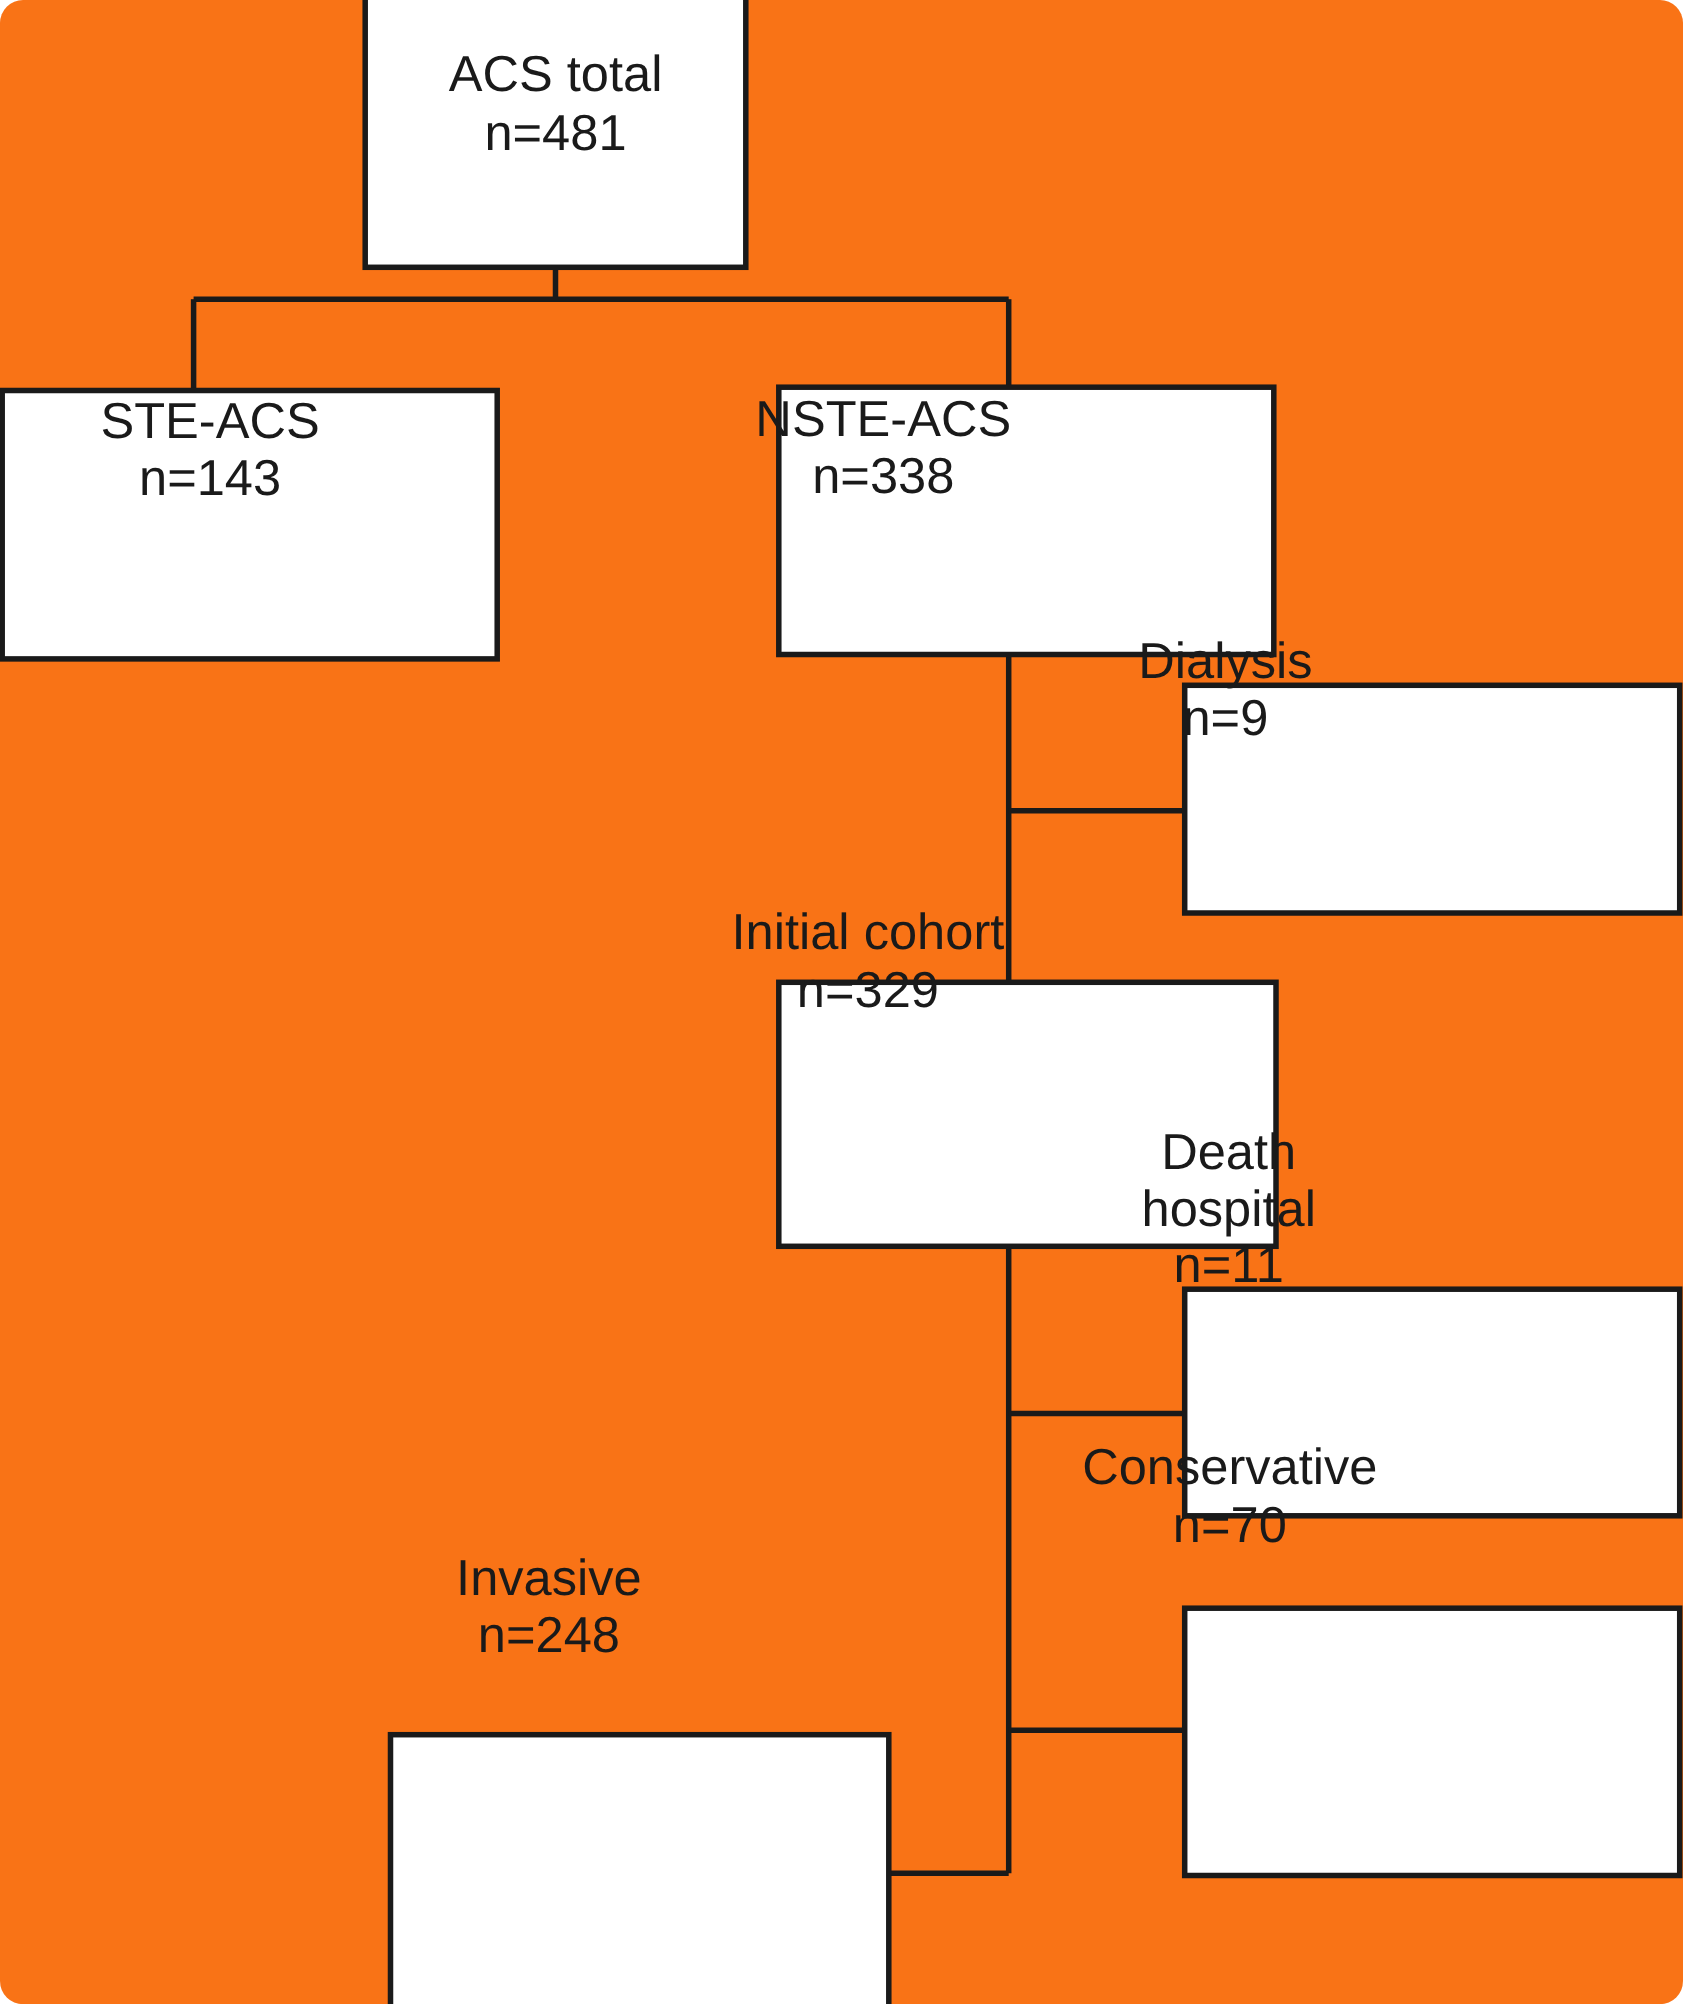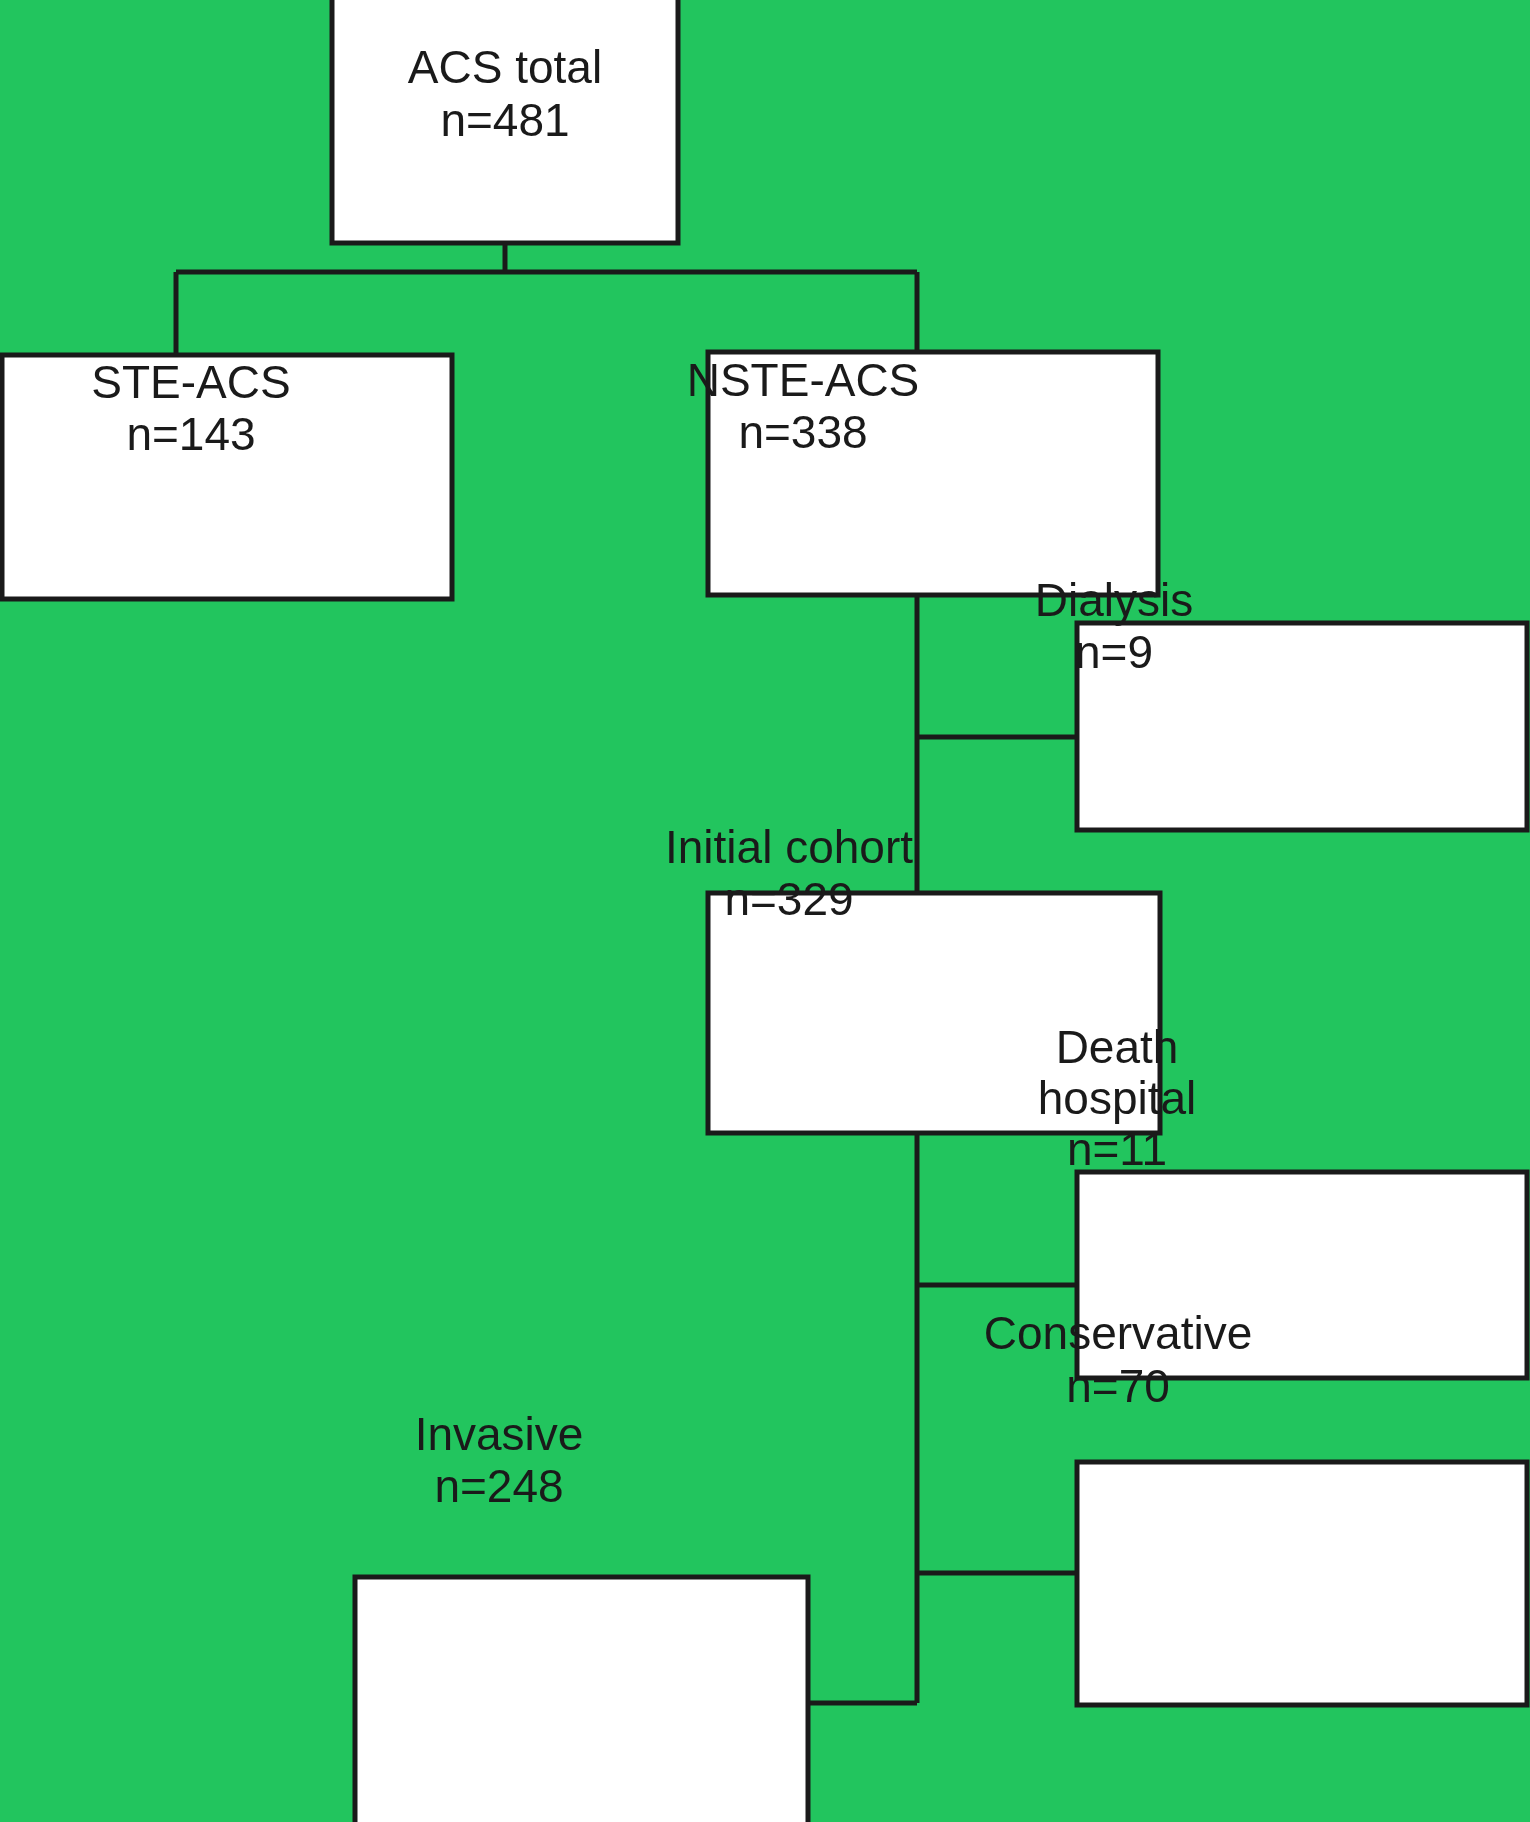--- a/index.html
+++ b/index.html
@@ -7,22 +7,23 @@
     padding: 0;
     background: #ffffff;
   }
   body {
     font-family: "Liberation Sans", sans-serif;
   }
   #chart-root {
     position: relative;
     width: 1530px;
     height: 1822px;
-    background: #22c55e;
+    background: #f97316;
     overflow: hidden;
+    border-radius: 21px;
   }
   #flow-svg {
     display: block;
     width: 1530px;
     height: 1822px;
   }
   .node-box {
     fill: #ffffff;
     stroke: #1a1a1a;
     stroke-width: 5;

